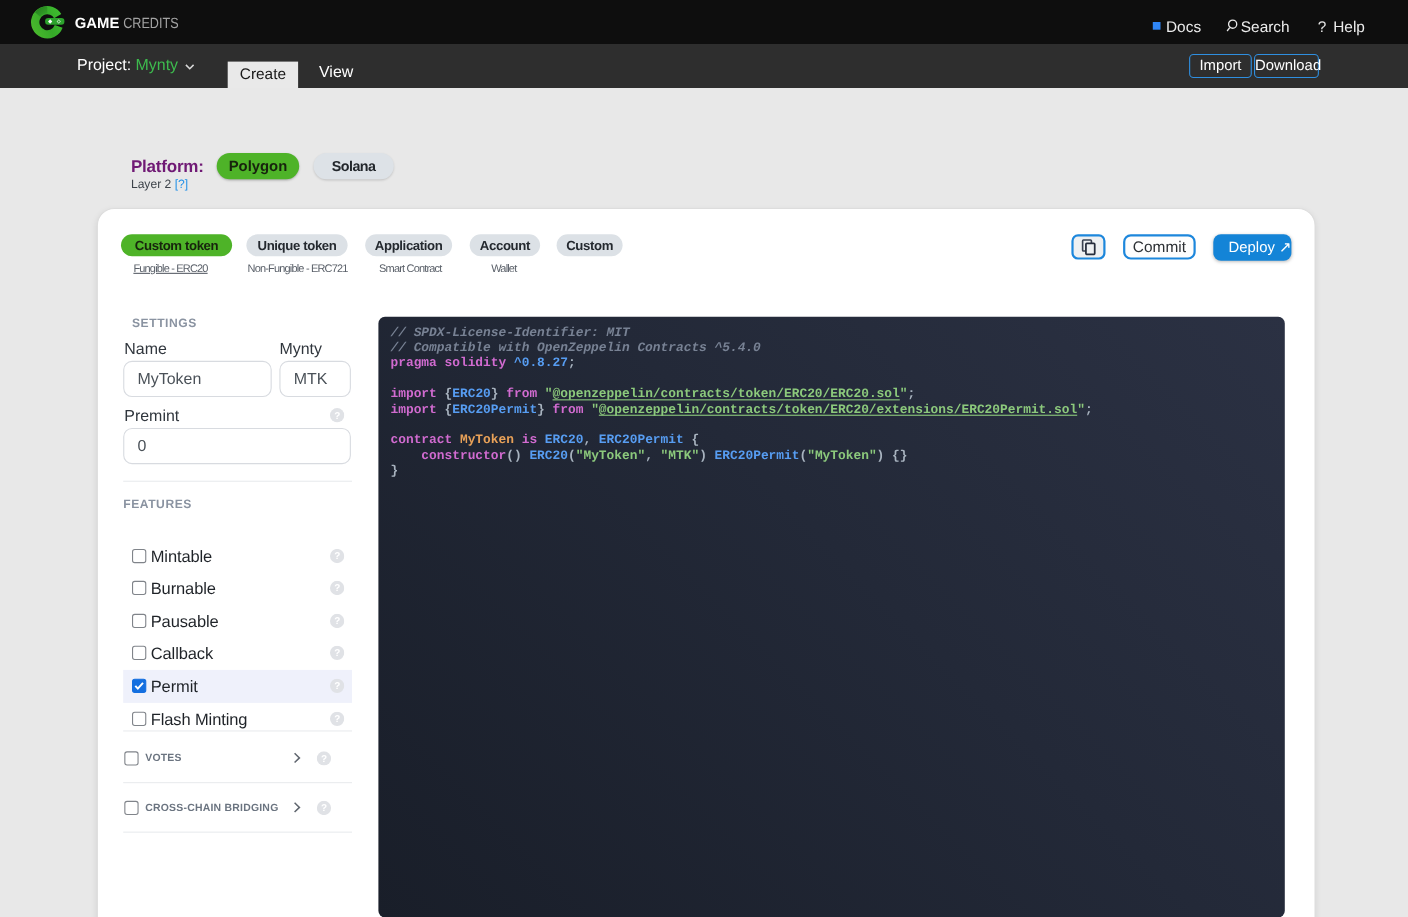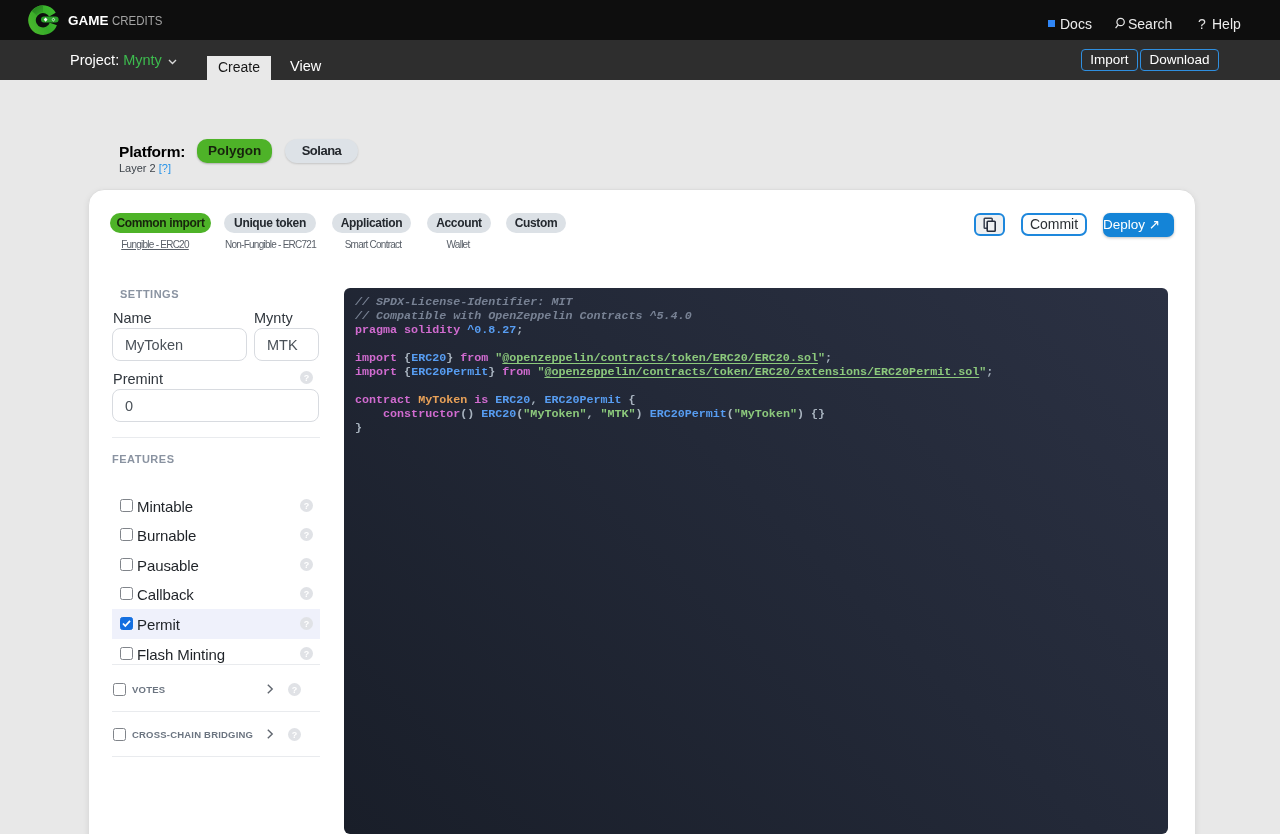--- a/index.html
+++ b/index.html
@@ -21,26 +21,26 @@
 #help { left:1212px; }
 
 
 #bar2 { left:0; top:40px; width:1280px; height:40px; background:#2e2e2e; }
 #project { left:70px; top:52px; font-size:14.5px; color:#fff; }
 #project .grn { color:#3dbb4e; }
 #tabCreate { left:207px; top:56px; width:64px; height:24px; background:#e9e9e9; color:#181818; font-size:14px; text-align:center; line-height:23px; }
 #tabView { left:290px; top:58px; font-size:14.5px; color:#fff; }
 .hbtn { top:49px; height:22px; border:1px solid #2f8fe0; border-radius:4px; color:#fff; font-size:13.5px; line-height:20px; text-align:center; }
 #importBtn { left:1081px; width:57px; }
-#downloadBtn { left:1140px; width:79px; }
-
-
-#platformLbl { left:119px; top:143px; font-size:15.5px; font-weight:bold; letter-spacing:-.2px; color:#000000; }
+#downloadBtn { left:1140px; width:59px; }
+
+
+#platformLbl { left:119px; top:143px; font-size:15.5px; font-weight:bold; letter-spacing:-.2px; color:#701a75; }
 .pill { border-radius:13px; font-size:13.5px; font-weight:bold; text-align:center; }
-#polygon { left:197px; top:139px; width:75px; height:24px; line-height:24px; background:#4eb328; color:#17230d; font-size:13.5px; letter-spacing:0; box-shadow:0 1px 2px rgba(0,0,0,.25);border-radius:10px; }
+#polygon { left:197px; top:139px; width:75px; height:24px; line-height:24px; background:#4eb328; color:#17230d; font-size:13.5px; letter-spacing:0; box-shadow:0 1px 2px rgba(0,0,0,.25); }
 #solana { left:285px; top:139px; width:73px; height:24px; line-height:24px; background:#dde2e7; color:#23272c; font-size:13px; letter-spacing:-.5px; box-shadow:0 1px 2px rgba(0,0,0,.15); }
 #layer2 { left:119px; top:162px; font-size:11px; color:#3d434a; }
 #layer2 a { color:#2492e8; text-decoration:none; }
 
 
 #card { left:88px; top:189px; width:1108px; height:700px; background:#fff; border:1px solid #ddd; border-radius:16px; box-shadow:0 2px 6px rgba(0,0,0,.08); }
 
 
 .kpill { top:213px; height:20px; line-height:20px; border-radius:10px; font-size:12px; letter-spacing:-.35px; font-weight:bold; text-align:center; color:#24292f; background:#dce1e6; }
 #kCommon { left:110px; width:101px; background:#4eb328; color:#17230d; }
@@ -50,21 +50,21 @@
 #kCustom { left:506px; width:60px; }
 .ksub { top:239px; font-size:10px; letter-spacing:-.75px; color:#5a6069; text-align:center; white-space:nowrap; }
 #sCommon { left:95px; width:120px;text-decoration:underline; }
 #sUnique { left:210px; width:121px; }
 #sApp { left:313px; width:120px; }
 #sAccount { left:398px; width:120px; }
 
 
 #copyBtn { left:974px; top:213px; width:31px; height:23px; border:2px solid #1d87dc; border-radius:6px; background:#eef0f2; }
 #commitBtn { left:1021px; top:213px; width:66px; height:23px; border:2px solid #1d87dc; border-radius:7px; background:#fdfdfd; color:#2b2f33; font-size:14px; text-align:center; line-height:19px; }
-#deployBtn { left:1103px; top:213px; width:71px; height:24px; border-radius:7px; background:#1484d7; color:#fff; font-size:13.5px; text-align:left; line-height:23px; box-shadow:0 1px 3px rgba(0,0,0,.25); }
+#deployBtn { left:1103px; top:213px; width:71px; height:24px; border-radius:7px; background:#1484d7; color:#fff; font-size:13.5px; text-align:right; line-height:23px; box-shadow:0 1px 3px rgba(0,0,0,.25); }
 
 
 .seclbl { font-size:11px; font-weight:bold; letter-spacing:.5px; color:#8a93a1; }
 #settingsLbl { left:120px; top:288px; }
 .flabel { font-size:14.5px; color:#30363d; }
 #nameLbl { left:113px; top:310px; }
 #symbolLbl { left:254px; top:310px; }
 #premintLbl { left:113px; top:371px; }
 .inp { border:1px solid #d8dbe0; border-radius:8px; background:#fff; font-size:14.5px; color:#4a5158; padding-left:12px; display:flex; align-items:center; }
 #nameInp { left:112px; top:328px; width:135px; height:33px; }
@@ -138,21 +138,21 @@
 <div class="abs" id="tabView">View</div>
 <div class="abs hbtn" id="importBtn">Import</div>
 <div class="abs hbtn" id="downloadBtn">Download</div>
 
 <div class="abs" id="platformLbl">Platform:</div>
 <div class="abs pill" id="polygon">Polygon</div>
 <div class="abs pill" id="solana">Solana</div>
 <div class="abs" id="layer2">Layer 2 <a href="#">[?]</a></div>
 
 <div class="abs" id="card"></div>
-<div class="abs kpill" id="kCommon">Common import</div>
+<div class="abs kpill" id="kCommon">Custom token</div>
 <div class="abs kpill" id="kUnique">Unique token</div>
 <div class="abs kpill" id="kApp">Application</div>
 <div class="abs kpill" id="kAccount">Account</div>
 <div class="abs kpill" id="kCustom">Custom</div>
 <div class="abs ksub" id="sCommon">Fungible - ERC20</div>
 <div class="abs ksub" id="sUnique">Non-Fungible - ERC721</div>
 <div class="abs ksub" id="sApp">Smart Contract</div>
 <div class="abs ksub" id="sAccount">Wallet</div>
 
 <div class="abs" id="copyBtn">

